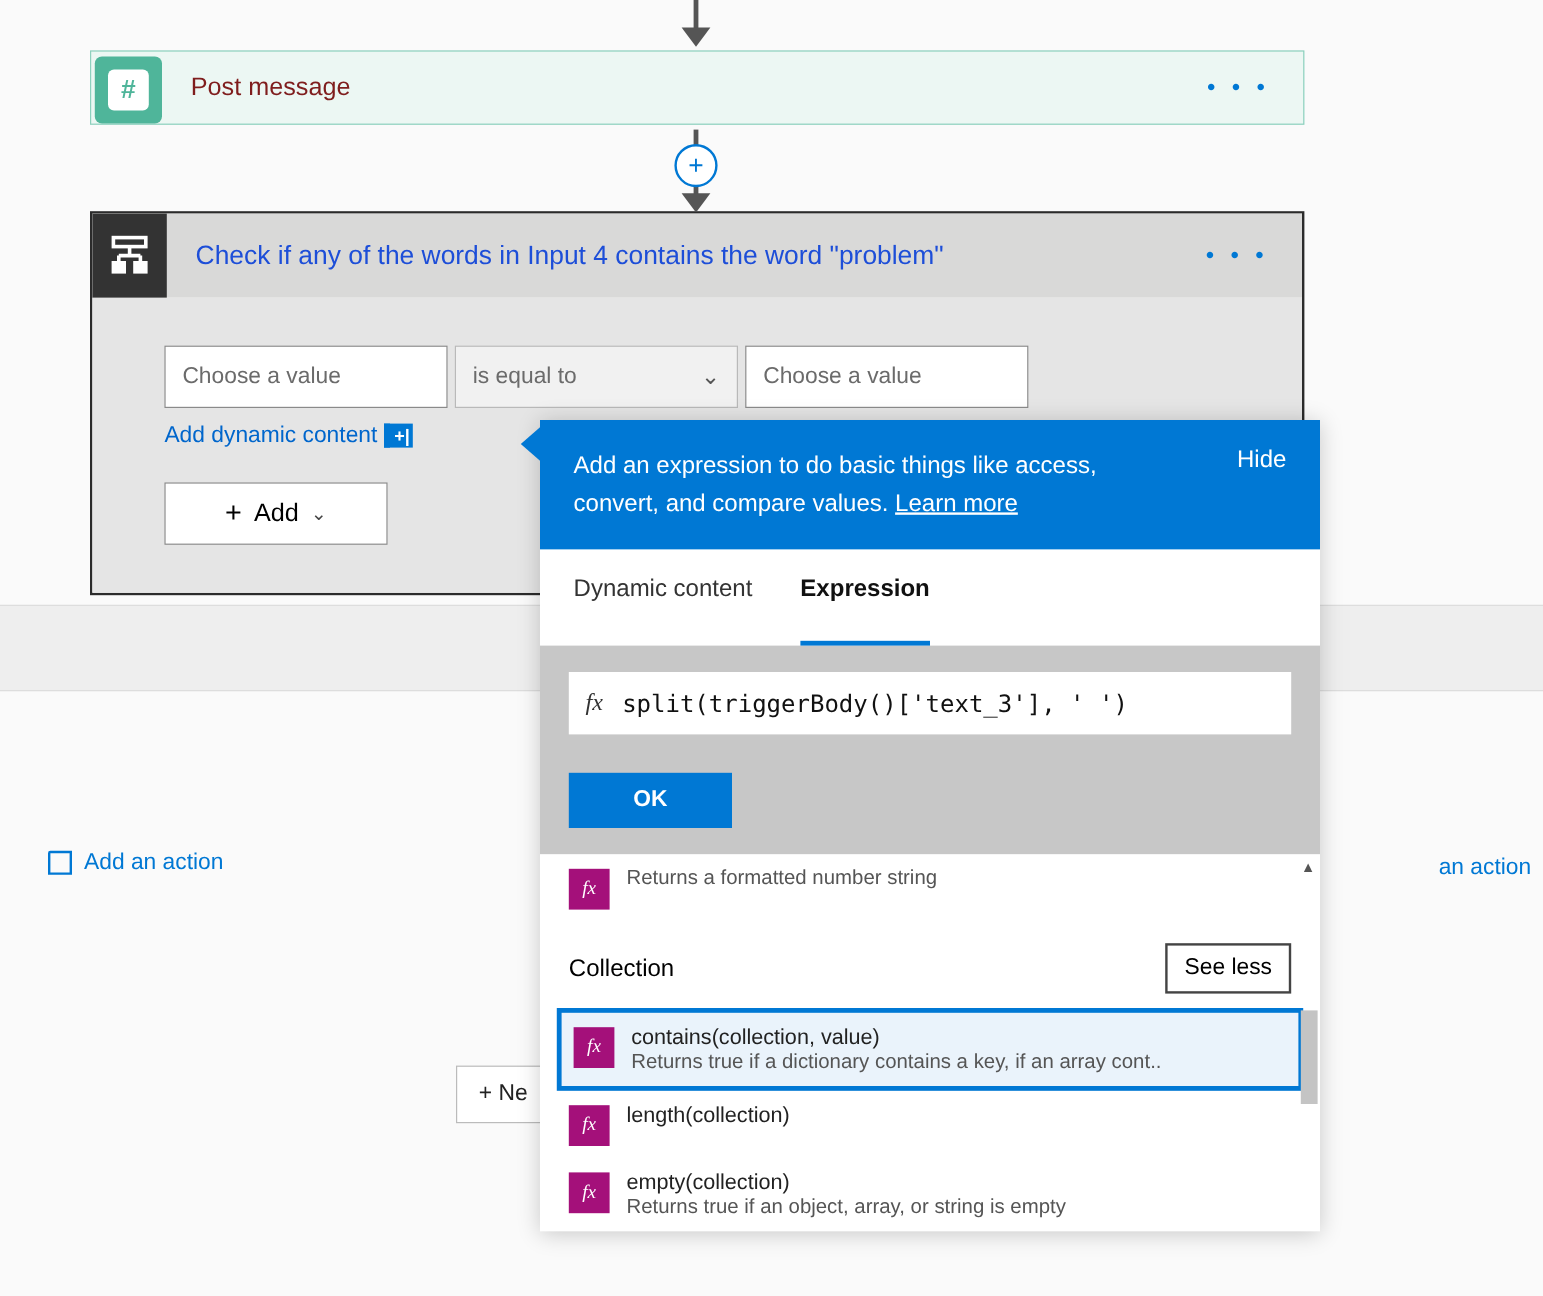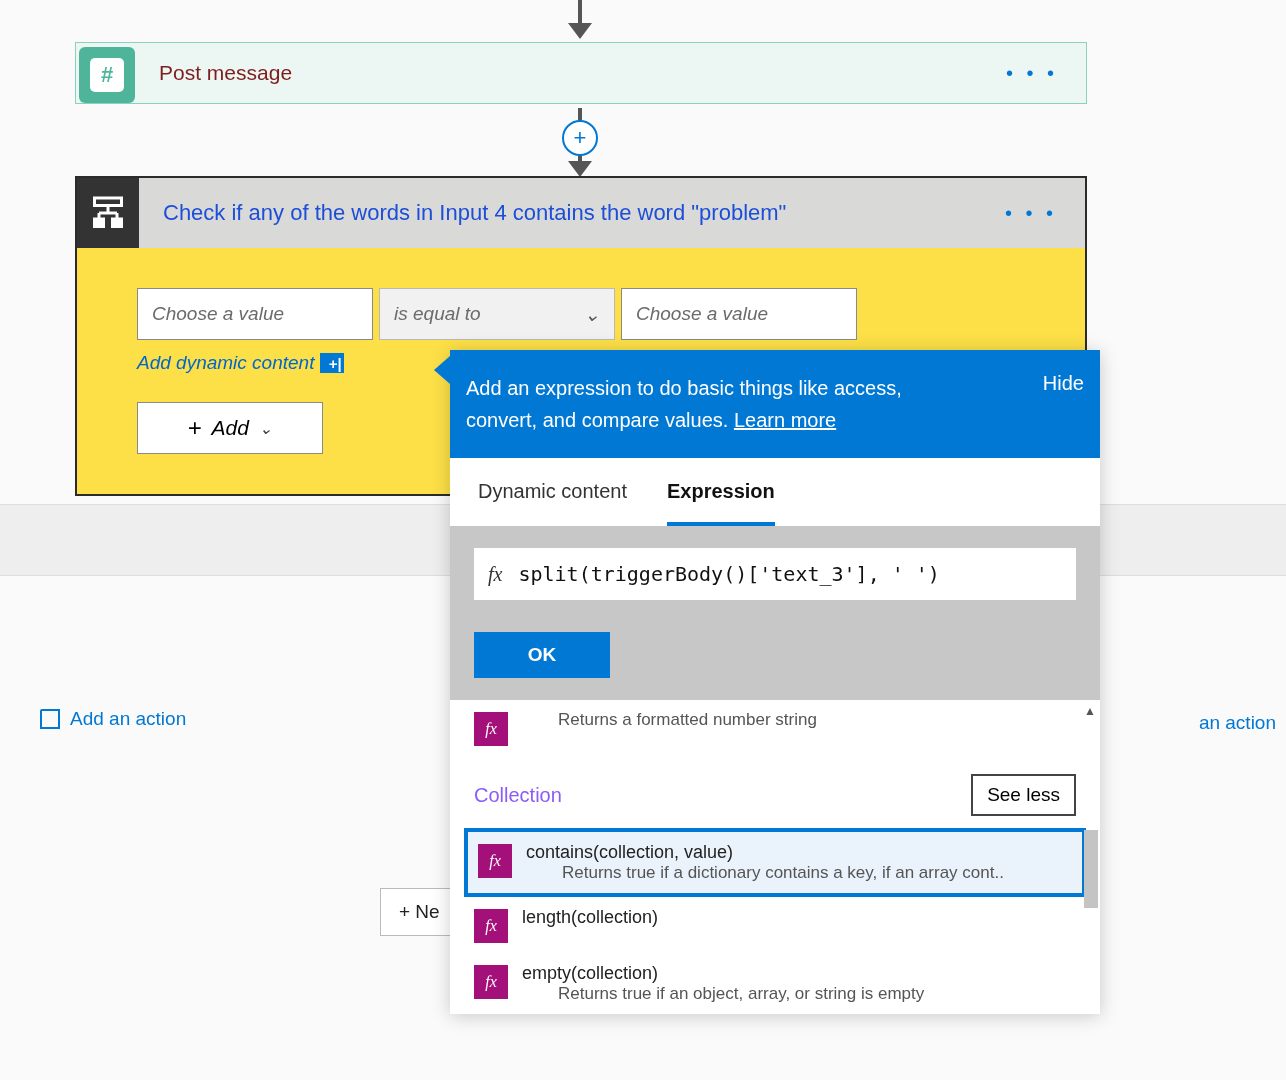--- a/index.html
+++ b/index.html
@@ -20,21 +20,21 @@
 .card-post .title { margin-left: 24px; font-size: 21px; color: #7f1d1d; }
 .card-post .dots { position: absolute; right: 28px; color: #0078d4; font-size: 20px; letter-spacing: 4px; cursor: pointer; }
 
 .card-check { position: absolute; left: 75px; top: 176px; width: 1012px; background: #fff; border: 2px solid #2b2b2b; }
 .card-check .head { height: 70px; background: #d9d9d8; display: flex; align-items: center; position: relative; padding-left: 0; }
 .card-check .head-icon { width: 62px; height: 70px; background: #333; display: flex; align-items: center; justify-content: center; }
 .card-check .head-icon svg { width: 36px; height: 36px; }
 .card-check .head-title { margin-left: 24px; font-size: 22px; color: #1d4ed8; }
 .card-check .head-dots { position: absolute; right: 28px; color: #0078d4; font-size: 20px; letter-spacing: 4px; cursor: pointer; }
 
-.cond-body { padding: 40px 60px 40px 60px; background: #fde047; font-style: italic; }
+.cond-body { padding: 40px 60px 40px 60px; background: #e5e5e5; }
 .cond-row { display: flex; gap: 6px; }
 .cond-row .inp, .cond-row .sel { height: 52px; border: 1px solid #8a8a8a; background: #fff; display: flex; align-items: center; padding: 0 14px; font-size: 19px; color: #6b6b6b; }
 .cond-row .inp { width: 236px; }
 .cond-row .sel { width: 236px; background: #f1f1f1; border-color: #b9b9b9; position: relative; justify-content: space-between; }
 .cond-row .sel .chev { color: #555; }
 
 .dyn-link { margin-top: 12px; color: #0066cc; font-size: 19px; display: flex; align-items: center; gap: 6px; cursor: pointer; }
 .dyn-link .plus-box { width: 24px; height: 20px; background: #0078d4; color: #fff; font-weight: bold; display: inline-flex; align-items: center; justify-content: center; font-size: 15px; border-left: 5px solid #0078d4; }
 
 .add-row-btn { margin-top: 28px; width: 186px; height: 52px; border: 1px solid #8a8a8a; background: #fff; display: flex; align-items: center; justify-content: center; gap: 10px; font-size: 21px; cursor: pointer; }
@@ -46,43 +46,43 @@
 .add-action-left { position: absolute; left: 0; top: 708px; display: flex; align-items: center; gap: 10px; color: #0078d4; font-size: 19px; cursor: pointer; margin-left: 40px; }
 .add-action-left .ticon { width: 20px; height: 20px; border: 2px solid #0078d4; border-top-left-radius: 2px; }
 
 .add-action-right { position: absolute; right: 10px; top: 712px; color: #0078d4; font-size: 19px; margin-left: 20px; }
 
 .new-step { position: absolute; left: 380px; top: 888px; width: 400px; height: 48px; border: 1px solid #bbb; background: #fff; display: flex; align-items: center; padding-left: 18px; font-size: 19px; color: #222; }
 
 
 .popup { position: absolute; left: 450px; top: 350px; width: 650px; background: #fff; box-shadow: 0 2px 18px rgba(0,0,0,0.2); z-index: 10; }
 .popup-caret { position: absolute; left: -16px; top: 6px; width: 0; height: 0; border-top: 14px solid transparent; border-bottom: 14px solid transparent; border-right: 16px solid #0078d4; }
-.popup-head { background: #0078d4; color: #fff; padding: 22px 16px; display: flex; justify-content: space-between; align-items: flex-start; }
+.popup-head { background: #0078d4; color: #fff; padding: 22px 28px; display: flex; justify-content: space-between; align-items: flex-start; }
 .popup-head .txt { font-size: 20px; line-height: 1.6; max-width: 510px; }
 .popup-head .txt a { color: #fff; text-decoration: underline; }
 .popup-head .hide { font-size: 20px; cursor: pointer; }
 
 .tabs { display: flex; gap: 40px; padding: 22px 28px 0 28px; border-bottom: 0; background: #fff; }
-.tab { font-size: 20px; color: #333; padding-bottom: 19px; cursor: pointer; }
+.tab { font-size: 20px; color: #333; padding-bottom: 31px; cursor: pointer; }
 .tab.active { color: #111; font-weight: 600; border-bottom: 4px solid #0078d4; }
 
 .expr-area { background: #c7c7c7; padding: 22px 24px; }
 .expr-input { background: #fff; display: flex; align-items: center; height: 52px; padding: 0 14px; gap: 16px; }
 .expr-input .fx { font-family: Georgia, serif; font-style: italic; font-size: 20px; color: #333; }
 .expr-input .code { font-family: Consolas, monospace; font-size: 20px; color: #111; }
 .ok-btn { margin-top: 32px; width: 136px; height: 46px; background: #0078d4; color: #fff; border: none; font-size: 19px; font-weight: 600; cursor: pointer; }
 
 .fn-list { background: #fff; max-height: 318px; overflow: hidden; position: relative; }
 .fn-item { display: flex; align-items: flex-start; gap: 14px; padding: 10px 24px; }
 .fn-item .fx-badge { width: 34px; height: 34px; background: #a4107a; color: #fff; font-style: italic; font-family: Georgia, serif; display: flex; align-items: center; justify-content: center; font-size: 16px; flex-shrink: 0; margin-top: 2px; }
 .fn-item .fn-text .name { font-size: 18px; color: #222; }
-.fn-item .fn-text .desc { font-size: 17px; color: #555; margin-left: 36px; }
+.fn-item .fn-text .desc { font-size: 17px; color: #555; }
 
 .fn-section-head { display: flex; justify-content: space-between; align-items: center; padding: 18px 24px 12px 24px; }
-.fn-section-head .sec-title { font-size: 20px; color: #8b5cf6; }
+.fn-section-head .sec-title { font-size: 20px; color: #000000; }
 .fn-section-head .see-less { border: 2px solid #444; padding: 8px 14px; font-size: 19px; cursor: pointer; }
 
 .fn-item.highlight { border: 4px solid #0078d4; background: #eaf3fb; margin: 0 14px; padding: 10px 10px; }
 
 .scroll-ind { position: absolute; right: 2px; top: 130px; width: 14px; height: 78px; background: #c4c4c4; }
 .scroll-arrow { position: absolute; right: 4px; top: 4px; color: #555; font-size: 12px; }
 </style>
 </head>
 <body>
 

